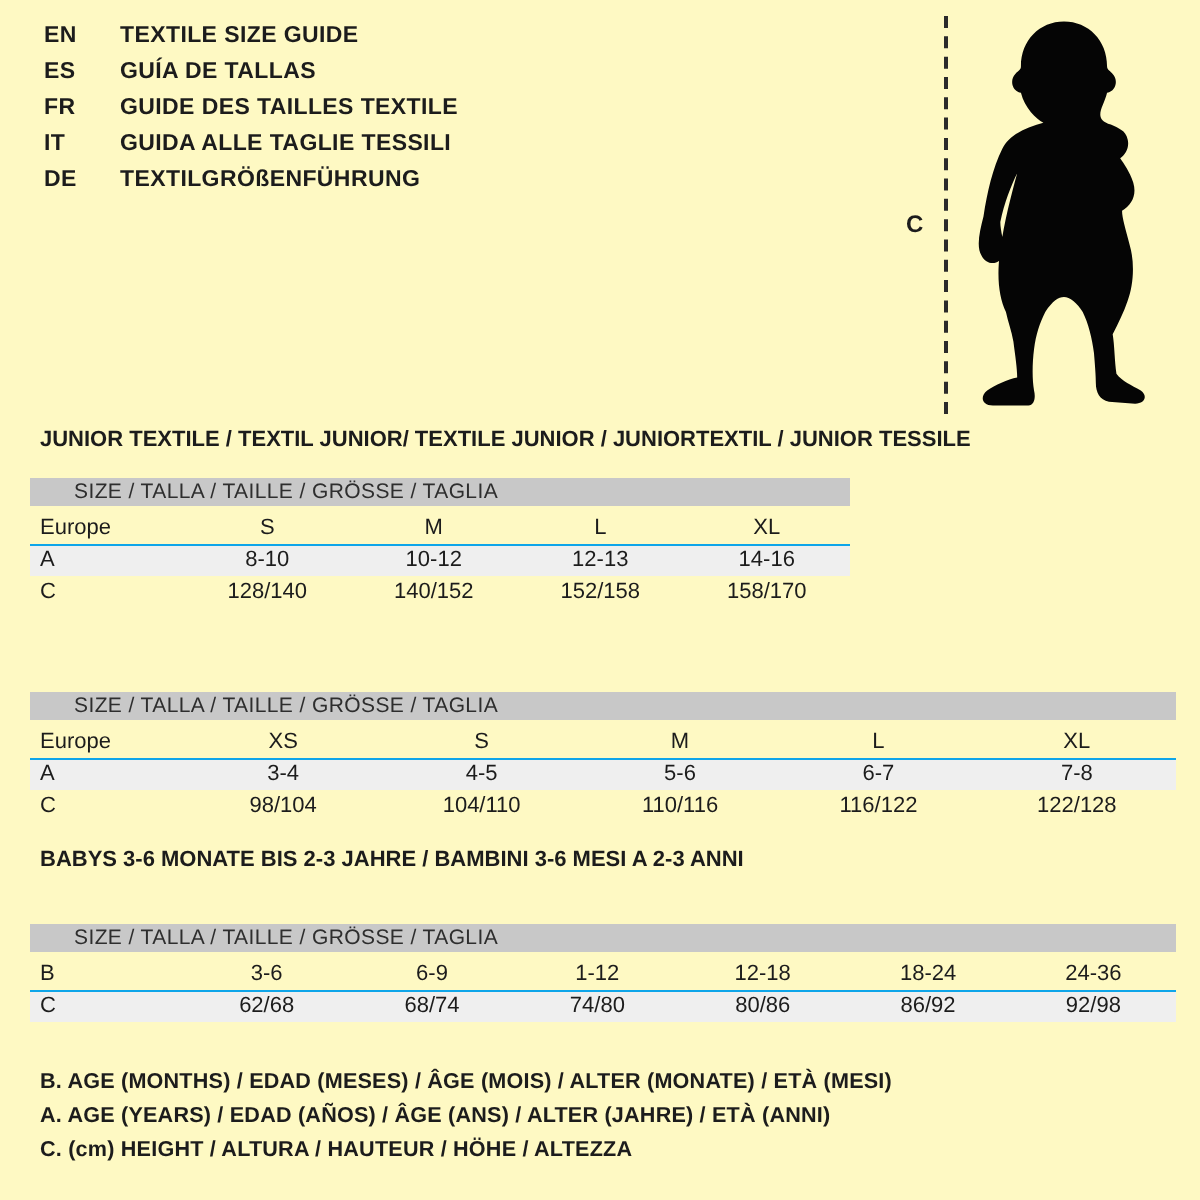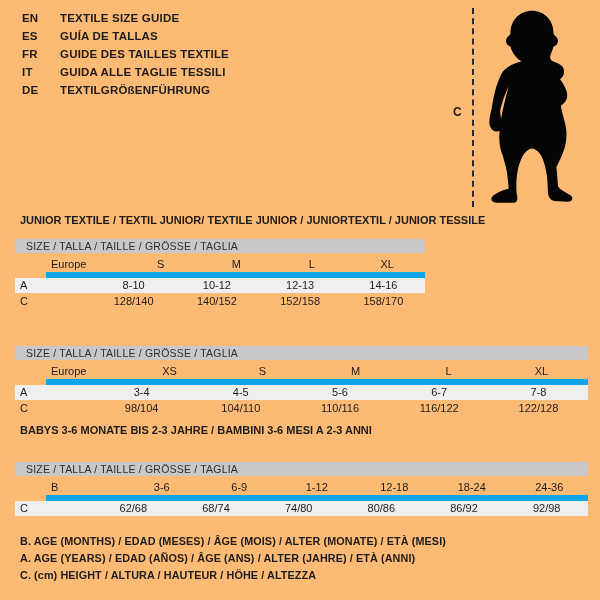--- a/index.html
+++ b/index.html
@@ -1,21 +1,21 @@
 <!DOCTYPE html>
 <html><head>
 <meta charset="utf-8">
 <style>
   html,body{margin:0;padding:0;}
   body{
     width:600px;height:600px;background:#fff;
     font-family:"Liberation Sans","DejaVu Sans",sans-serif;
     color:var(--text,#1c1c1c);
   }
-  .page{position:relative;width:600px;height:600px;background:#fdba74;overflow:hidden;}
+  .page{position:relative;width:600px;height:600px;background:#fef9c3;overflow:hidden;}
 
   
   .lang-block{position:absolute;left:22px;top:9px;}
   .lang-row{display:flex;height:18px;align-items:center;}
   .lang-code{width:38px;font-weight:bold;font-size:11.5px;letter-spacing:.2px;}
   .lang-title{font-weight:bold;font-size:11.5px;letter-spacing:.2px;white-space:nowrap;}
 
   
   .figure-area{position:absolute;left:450px;top:5px;width:145px;height:212px;}
   .dash-line{position:absolute;left:22px;top:3px;height:199px;width:0;border-left:2px dashed #2b2b2b;}
@@ -28,25 +28,25 @@
   .sec-title.s2{top:320px;}
   .sec-title.s3{top:423px;white-space:normal;width:560px;}
 
   .table{position:absolute;left:15px;}
   .table.t1{top:239px;width:410px;}
   .table.t2{top:346px;width:573px;}
   .table.t3{top:462px;width:573px;}
 
   .size-bar{
     height:14px;background:var(--bar-bg,#c8c8c8);
-    font-size:10.5px;line-height:14px;padding-left:11px;
+    font-size:10.5px;line-height:14px;padding-left:22px;
     color:#2e2e2e;letter-spacing:.2px;margin-bottom:3px;
   }
   .trow{display:flex;height:15.5px;align-items:center;font-size:11px;}
-  .trow.first{border-bottom:6px solid #0ea5e9;margin-left:31px;}
+  .trow.first{border-bottom:1px solid #0ea5e9;}
   .trow.alt{background:var(--alt-bg,#efefef);}
   .cell{flex:1;text-align:center;}
   .cell-label{flex:0 0 72px;text-align:left;padding-left:5px;}
 
   
   .notes{position:absolute;left:20px;top:533px;}
   .note{font-weight:bold;font-size:10.8px;height:17px;line-height:17px;white-space:nowrap;letter-spacing:.1px;}
 </style>
 </head>
 <body style="--text: #1c1c1c; --bar-bg: #c8c8c8; --alt-bg: #efefef;">

